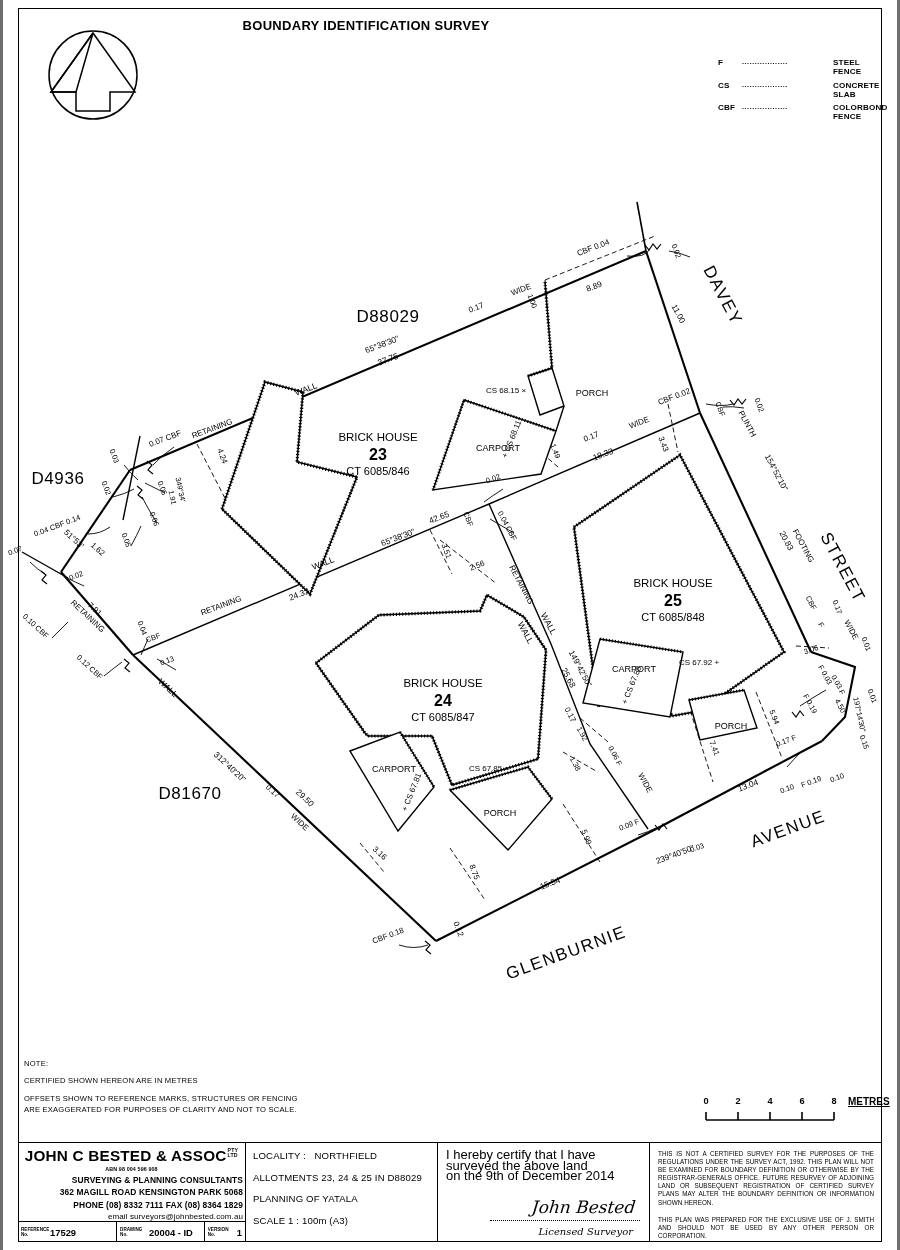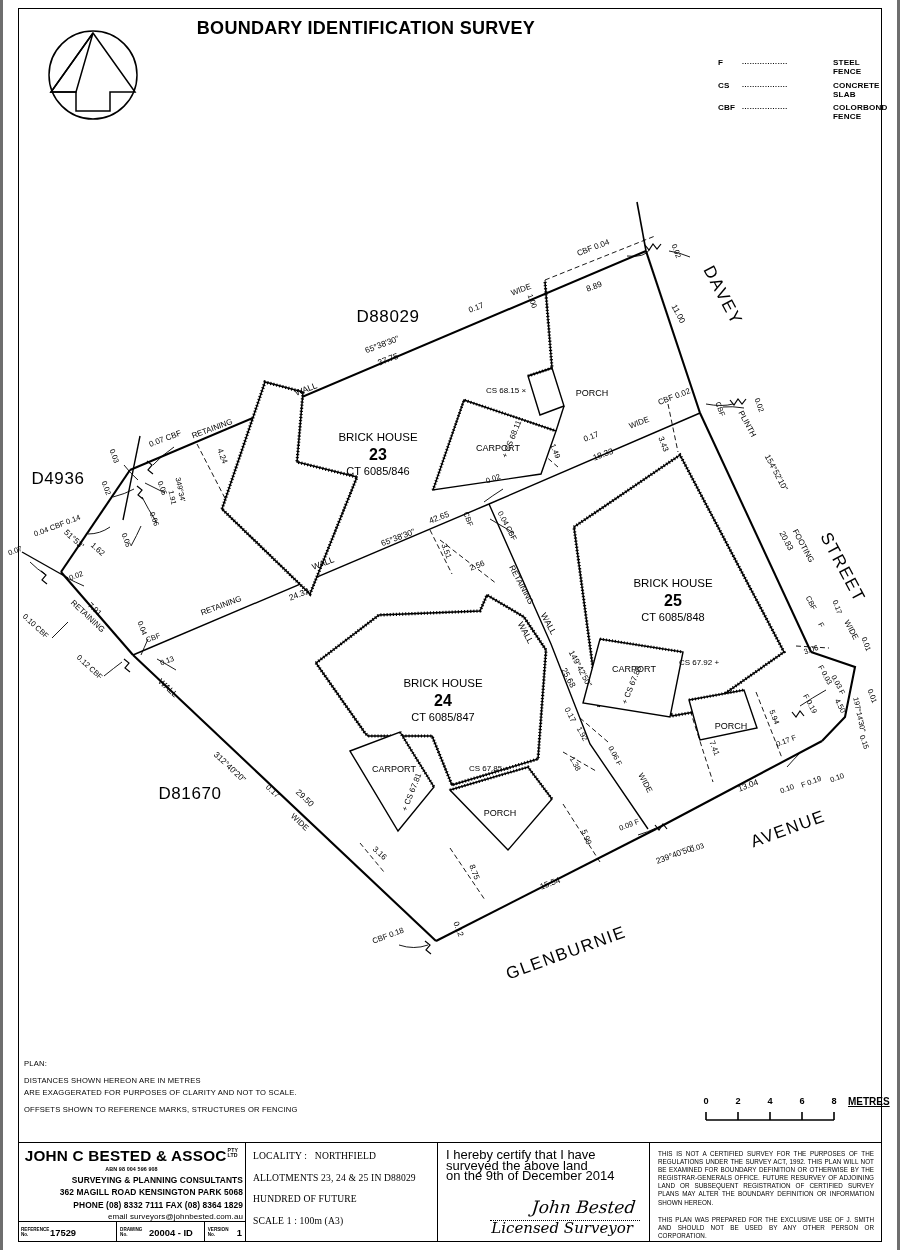--- a/index.html
+++ b/index.html
@@ -49,37 +49,37 @@
                     text-align:left; margin-left:1px; position:relative; top:1px;}
   .firm-abn { font-size: 5.4px; font-weight: bold; margin-top: 1px; letter-spacing: .1px;}
   .firm-l { font-size: 8.4px; font-weight: bold; margin-top: 2.5px; letter-spacing: .1px; text-align: right;}
   .firm-l.sm { font-size: 8px; font-weight: normal;}
   .firm-foot { height: 22px; border-top: 1.3px solid #000; display: flex; }
   .ff { border-right: 1.3px solid #000; display: flex; align-items: center; padding: 0 3px; }
   .ff:last-child { border-right: none; }
   .ff .lbl { font-size: 4.6px; line-height: 5.4px; font-weight: bold; width: 26px; }
   .ff .val { font-size: 9.4px; font-weight: bold; margin-left: 3px; }
 
-  .tb-loc { width: 192px; padding: 7px 0 0 7px; font-family: Liberation Serif, serif; }
+  .tb-loc { width: 192px; padding: 7px 0 0 7px; }
   .tb-loc .row { font-size: 9.6px; margin-bottom: 10.5px; letter-spacing: .15px; }
   .tb-loc .row .k { }
   .tb-loc .row .v { font-weight: normal; }
 
   .tb-cert { width: 212px; padding: 7px 8px 0 8px; position: relative;}
   .tb-cert .line { font-size: 13px; line-height: 10.5px; }
   .sig {
     position: absolute; right: 14px; bottom: 25px;
     font-family: "DejaVu Serif", serif;
     font-style: italic; font-size: 17px;
     transform: skewX(-6deg);
   }
   .sigrule { position:absolute; right: 9px; bottom: 21px; width: 150px;
              border-bottom: 1px dotted #000; }
   .sigcap { position: absolute; right: 16px; bottom: 5px;
-            font-family: "DejaVu Serif", serif; font-style: italic; font-size: 15px; }
+            font-family: "DejaVu Serif", serif; font-style: italic; font-size: 10px; }
 
   .tb-note { flex: 1; padding: 7px 8px 0 8px; }
   .tb-note p { margin: 0; font-size: 6.3px; line-height: 8.1px; text-align: justify;
                letter-spacing: .05px; }
   .tb-note p.second { margin-top: 9px; }
 
   
   .notebox { position: absolute; left: 24px; top: 1058px; width: 420px; }
   .notebox .nl { font-size: 7.6px; line-height: 11.4px; letter-spacing: .2px; }
   .notebox .nl.gap { margin-top: 6px; }
@@ -89,21 +89,21 @@
   .legend .lrow { display: flex; align-items: baseline; font-size: 8.1px;
                   font-weight: bold; letter-spacing: .15px; margin-bottom: 4.6px; }
   .legend .lkey { width: 21px; }
   .legend .ldot { flex: 1; overflow: hidden; white-space: nowrap;
                   font-size: 7px; letter-spacing: .6px; margin: 0 3px; position: relative; top: -1px;}
   .legend .lval { width: 92px; padding-left: 43px; }
 
   
   .maintitle {
     position: absolute; left: 0; top: 18px; width: 732px; text-align: center;
-    font-size: 18px; font-weight: bold; letter-spacing: .3px;
+    font-size: 13px; font-weight: bold; letter-spacing: .3px;
   }
   
   .scalebar { position: absolute; left: 698px; top: 1096px; }
   .sb-nums { position: relative; height: 12px; width: 190px; }
   .sb-nums span { position: absolute; font-size: 9.2px; font-weight: bold; transform: translateX(-50%);}
   .sb-nums span.metres { font-size: 10px; transform: none; left: 140px; text-decoration: underline;}
 </style>
 </head>
 <body>
 
@@ -443,24 +443,24 @@
           <text x="443" y="706" font-size="16" font-family="&quot;Liberation Sans&quot;, sans-serif" fill="#000" text-anchor="middle" font-weight="bold">24</text>
           <text x="443" y="721" font-size="11" font-family="&quot;Liberation Sans&quot;, sans-serif" fill="#000" text-anchor="middle" font-weight="normal">CT 6085/847</text>
           <text x="673" y="587" font-size="11.5" font-family="&quot;Liberation Sans&quot;, sans-serif" fill="#000" text-anchor="middle" font-weight="normal">BRICK HOUSE</text>
           <text x="673" y="606" font-size="16" font-family="&quot;Liberation Sans&quot;, sans-serif" fill="#000" text-anchor="middle" font-weight="bold">25</text>
           <text x="673" y="621" font-size="11" font-family="&quot;Liberation Sans&quot;, sans-serif" fill="#000" text-anchor="middle" font-weight="normal">CT 6085/848</text>
         </g>
   </svg>
   </div>
 
   <div class="notebox">
-    <div class="nl">PLAN:</div>
-    <div class="nl gap">DISTANCES SHOWN HEREON ARE IN METRES</div>
+    <div class="nl">NOTE:</div>
+    <div class="nl gap">CERTIFIED SHOWN HEREON ARE IN METRES</div>
+    <div class="nl gap">OFFSETS SHOWN TO REFERENCE MARKS,  STRUCTURES OR FENCING</div>
     <div class="nl">ARE EXAGGERATED FOR PURPOSES OF CLARITY AND NOT TO SCALE.</div>
-    <div class="nl gap">OFFSETS SHOWN TO REFERENCE MARKS,  STRUCTURES OR FENCING</div>
   </div>
 
   <div class="scalebar">
     <div class="sb-nums">
       <span style="left:8px">0</span>
       <span style="left:40px">2</span>
       <span style="left:72px">4</span>
       <span style="left:104px">6</span>
       <span style="left:136px">8</span>
       <span class="metres" style="left:150px">METRES</span>
@@ -501,21 +501,21 @@
         </div>
       </div>
     </div>
 
     <div class="tb-cell tb-loc">
       <div class="row">
         <span class="k">LOCALITY :</span>
         &nbsp;&nbsp;<span class="v">NORTHFIELD</span>
       </div>
       <div class="row">ALLOTMENTS  23, 24 &amp; 25 IN D88029</div>
-      <div class="row">HUNDRED OF FUTURE</div>
+      <div class="row">PLANNING OF YATALA</div>
       <div class="row">SCALE 1 : 100m (A3)</div>
     </div>
 
     <div class="tb-cell tb-cert">
       <div class="line">I hereby certify that I have surveyed the above land</div>
       <div class="line">on the 9th of December 2014</div>
       <div class="sig">John Bested</div>
       <div class="sigrule"></div>
       <div class="sigcap">Licensed Surveyor</div>
     </div>

